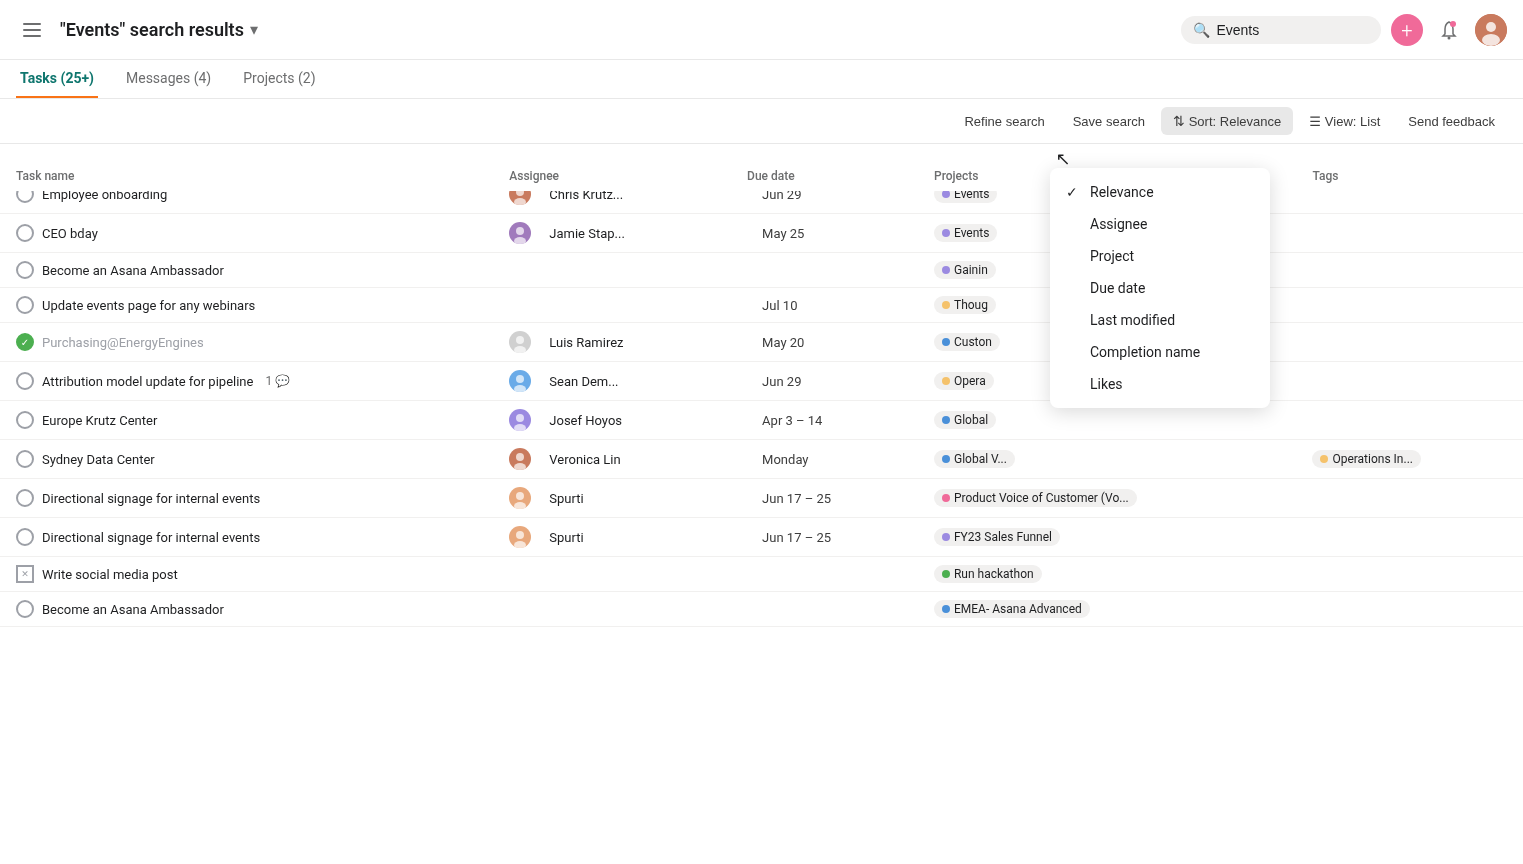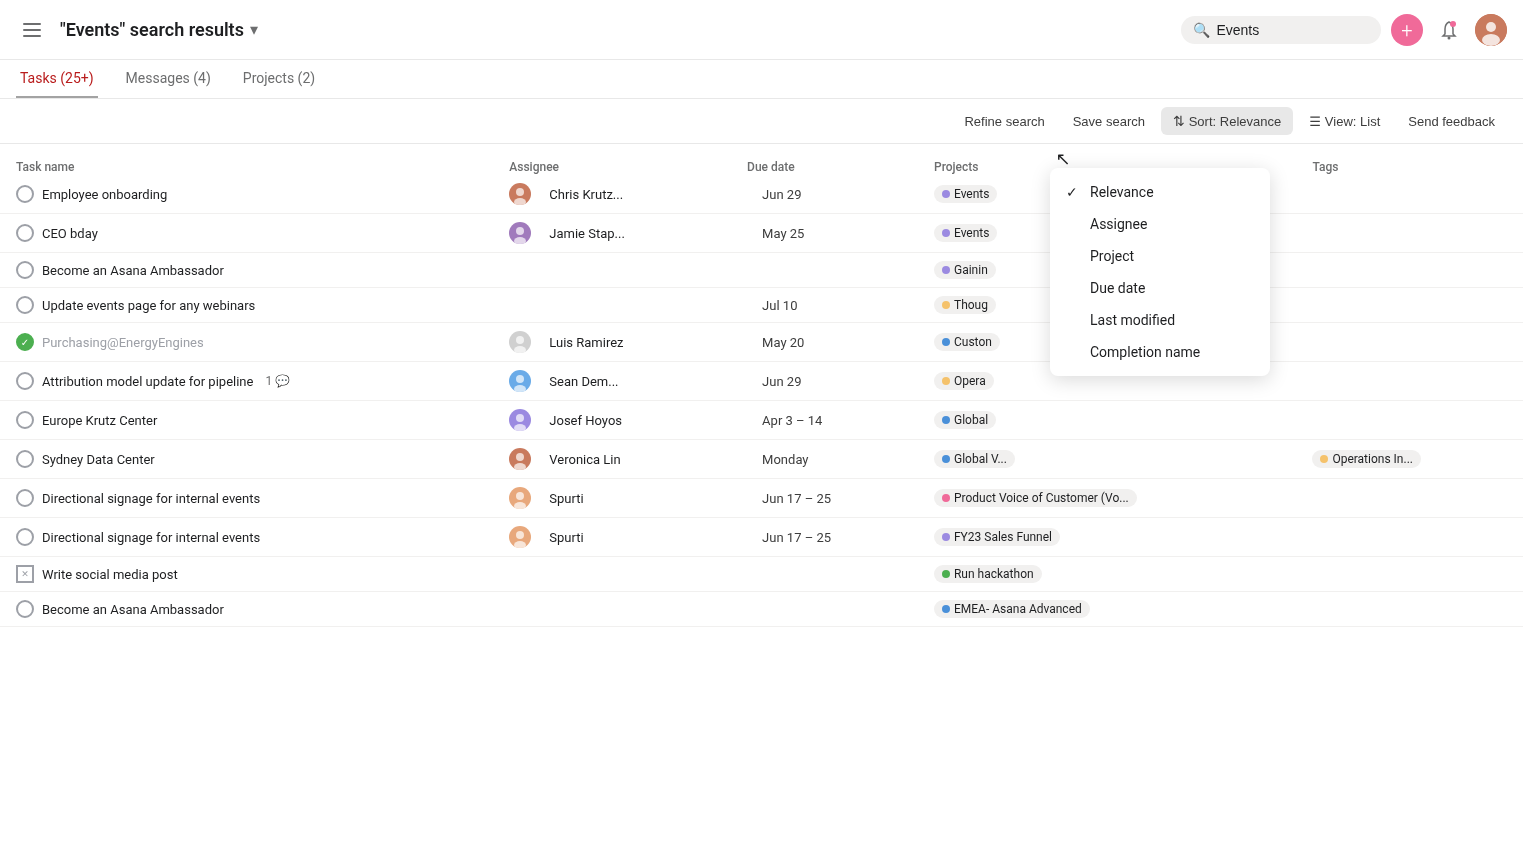--- a/index.html
+++ b/index.html
@@ -16,31 +16,31 @@
     .search-box { display: flex; align-items: center; background: #f1f0ef; border-radius: 20px; padding: 6px 12px; gap: 6px; width: 200px; }
     .search-box input { border: none; background: transparent; outline: none; font-size: 14px; color: #1e1f21; width: 100%; }
     .search-icon { color: #6d6e6f; font-size: 14px; }
     .plus-btn { width: 32px; height: 32px; background: #f06a99; border-radius: 50%; display: flex; align-items: center; justify-content: center; cursor: pointer; color: white; font-size: 20px; font-weight: 300; }
     .icon-btn { width: 32px; height: 32px; display: flex; align-items: center; justify-content: center; cursor: pointer; }
     .avatar { width: 32px; height: 32px; border-radius: 50%; background: #c97a5e; display: flex; align-items: center; justify-content: center; cursor: pointer; overflow: hidden; }
 
     
     .tabs { display: flex; align-items: center; padding: 0 16px; border-bottom: 1px solid #e8e8e8; }
     .tab { padding: 10px 4px; margin-right: 24px; font-size: 14px; color: #6d6e6f; cursor: pointer; border-bottom: 2px solid transparent; }
-    .tab.active { color: #b91c1c; border-bottom: 2px solid #a3a3a3; font-weight: 400; }
+    .tab.active { color: #0f766e; border-bottom: 2px solid #f97316; font-weight: 700; }
 
     
     .toolbar { display: flex; align-items: center; justify-content: flex-end; padding: 8px 16px; gap: 4px; border-bottom: 1px solid #e8e8e8; }
     .toolbar-btn { padding: 6px 12px; border-radius: 6px; cursor: pointer; font-size: 13px; color: #3d3d3d; background: transparent; border: none; display: flex; align-items: center; gap: 4px; }
     .toolbar-btn.active { background: #e8e8e8; }
 
     
     .table-container { overflow-y: auto; height: calc(100vh - 60px - 46px - 48px); position: relative; }
     table { width: 100%; border-collapse: collapse; }
-    thead th { text-align: left; padding: 8px 16px; font-size: 12px; font-weight: 500; color: #6d6e6f; border-bottom: 1px solid #e8e8e8; position: sticky; top: 8px; background: #fff; z-index: 1; }
+    thead th { text-align: left; padding: 8px 16px; font-size: 12px; font-weight: 500; color: #6d6e6f; border-bottom: 1px solid #e8e8e8; position: sticky; top: 17px; background: #fff; z-index: 1; }
     tbody tr { border-bottom: 1px solid #f1f0ef; border-radius: 14px; }
     tbody td { padding: 8px 16px; font-size: 13px; vertical-align: middle; }
     .task-cell { display: flex; align-items: center; gap: 8px; }
     .circle-check { width: 18px; height: 18px; border-radius: 50%; border: 2px solid #9da0a7; display: flex; align-items: center; justify-content: center; flex-shrink: 0; }
     .circle-check.done { border-color: #4caf50; background: #4caf50; }
     .circle-check.done::after { content: '✓'; color: white; font-size: 10px; }
     .cross-check { width: 18px; height: 18px; border: 2px solid #9da0a7; display: flex; align-items: center; justify-content: center; flex-shrink: 0; }
     .cross-check::after { content: '✕'; color: #9da0a7; font-size: 9px; }
     .task-name { color: #1e1f21; }
     .task-name.muted { color: #9da0a7; }
@@ -427,16 +427,20 @@
         <span>Due date</span>
       </div>
       <div class="dropdown-item">
         <span class="check-mark"></span>
         <span>Last modified</span>
       </div>
       <div class="dropdown-item">
         <span class="check-mark"></span>
         <span>Completion name</span>
       </div>
+      <div class="dropdown-item">
+        <span class="check-mark"></span>
+        <span>Likes</span>
+      </div>
     </div>
 </div>
 
 <div style="position:fixed; top:158px; left:1063px; z-index:999; pointer-events:none; font-size:18px; transform:translate(-50%,-50%);">↖</div>
 
 </body></html>

